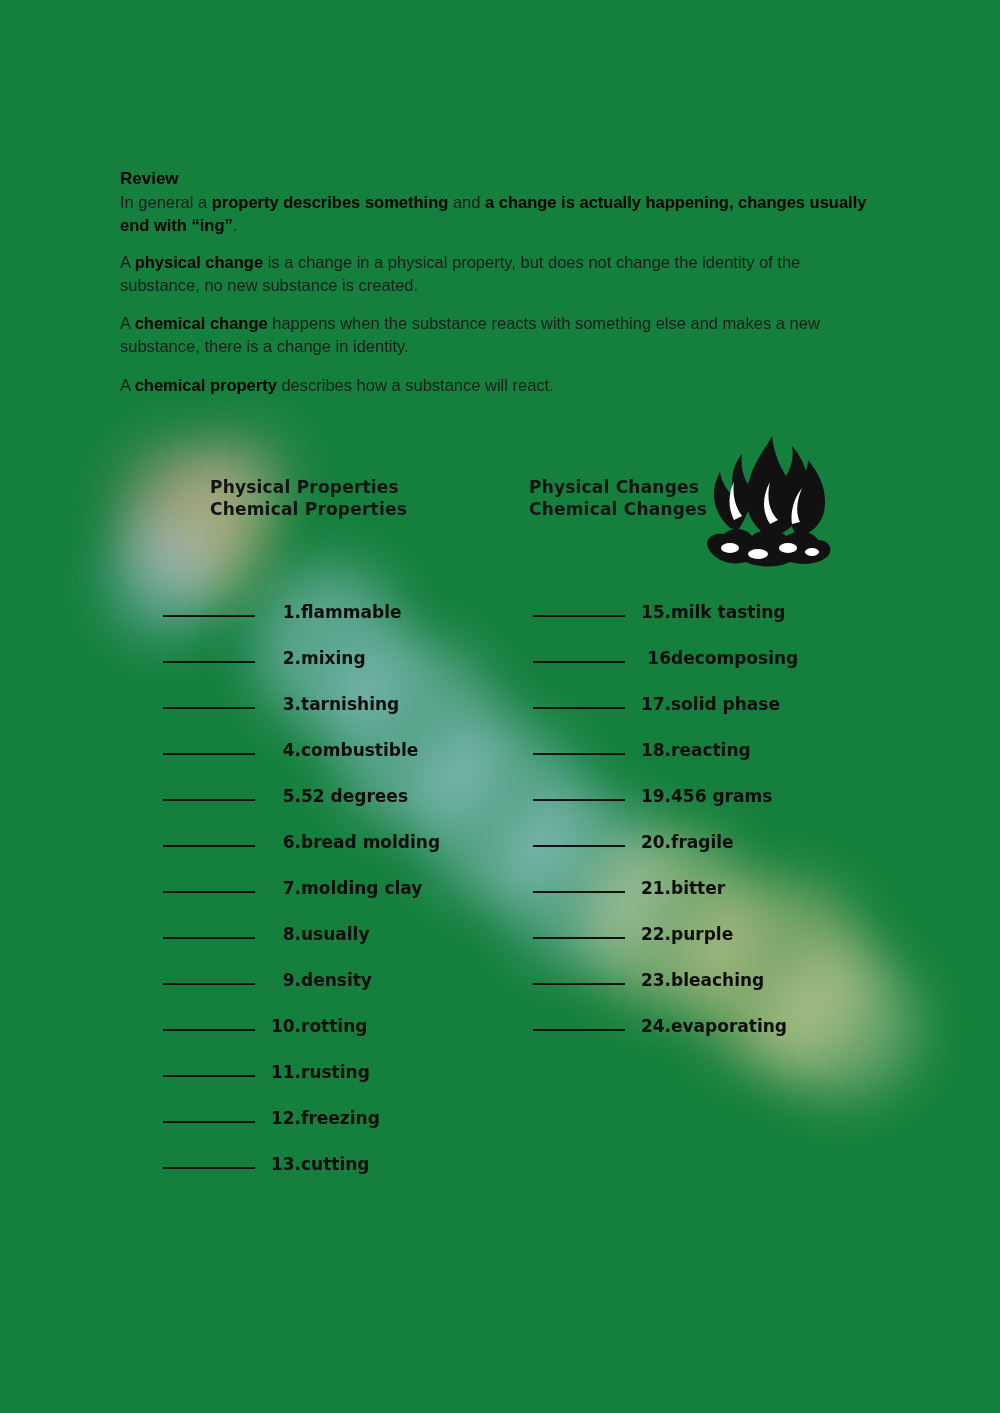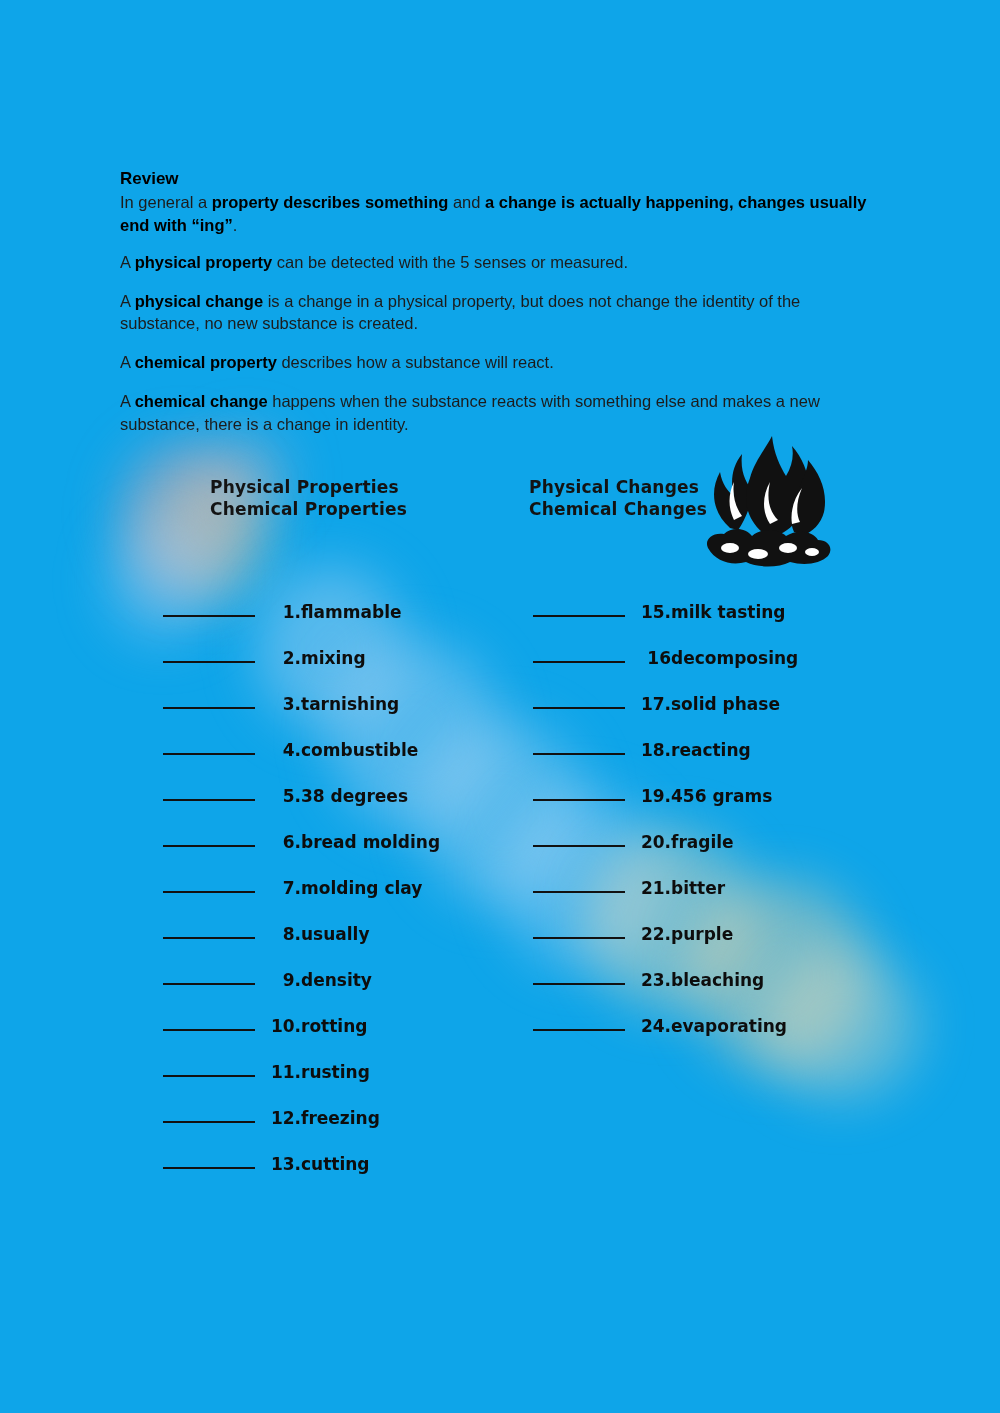--- a/index.html
+++ b/index.html
@@ -4,21 +4,21 @@
 <style>
   html, body {
     margin: 0;
     padding: 0;
     background: #ffffff;
   }
   .page {
     position: relative;
     width: 1000px;
     height: 1413px;
-    background: #0ea5e9;
+    background: #15803d;
     overflow: hidden;
     font-family: "Liberation Sans", sans-serif;
   }
 
   
   .watermark-layer {
     position: absolute;
     inset: 0;
     pointer-events: none;
     z-index: 0;
@@ -162,24 +162,23 @@
     <div class="wm wm-g"></div>
     <div class="wm wm-h"></div>
     <div class="wm wm-i"></div>
     <div class="wm wm-j"></div>
   </div>
 
   <div class="intro">
     <div class="review-title">Review</div>
     <div id="paragraphs-host">
         <div class="para tight"><span>In general a </span><b>property describes something</b><span> and </span><b>a change is actually happening, changes usually end with “ing”</b><span>.</span></div>
-        <div class="para"><span>A </span><b>physical property</b><span> can be detected with the 5 senses or measured.</span></div>
         <div class="para"><span>A </span><b>physical change</b><span> is a change in a physical property, but does not change the identity of the substance, no new substance is created.</span></div>
+        <div class="para"><span>A </span><b>chemical change</b><span> happens when the substance reacts with something else and makes a new substance, there is a change in identity.</span></div>
         <div class="para"><span>A </span><b>chemical property</b><span> describes how a substance will react.</span></div>
-        <div class="para"><span>A </span><b>chemical change</b><span> happens when the substance reacts with something else and makes a new substance, there is a change in identity.</span></div>
       </div>
   </div>
 
   <div class="match-area">
 
     <div class="headers-row">
       <div class="col-header left-head">
         <div>Physical Properties</div>
         <div>Chemical Properties</div>
       </div>
@@ -238,21 +237,21 @@
             <div class="qtext">tarnishing</div>
           </div>
           <div class="qrow">
             <div class="blank-line"></div>
             <div class="qnum">4.</div>
             <div class="qtext">combustible</div>
           </div>
           <div class="qrow">
             <div class="blank-line"></div>
             <div class="qnum">5.</div>
-            <div class="qtext">38 degrees</div>
+            <div class="qtext">52 degrees</div>
           </div>
           <div class="qrow">
             <div class="blank-line"></div>
             <div class="qnum">6.</div>
             <div class="qtext">bread molding</div>
           </div>
           <div class="qrow">
             <div class="blank-line"></div>
             <div class="qnum">7.</div>
             <div class="qtext">molding clay</div>

